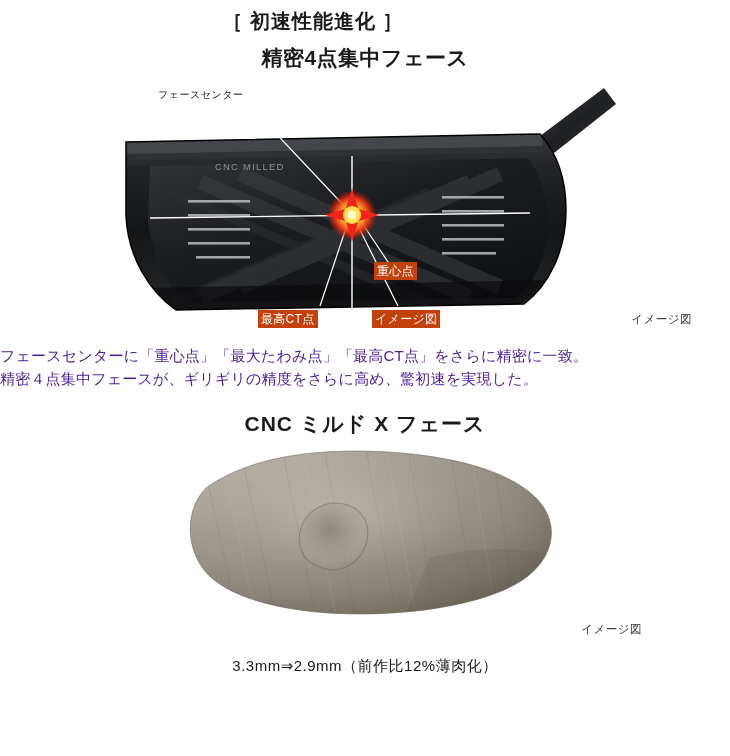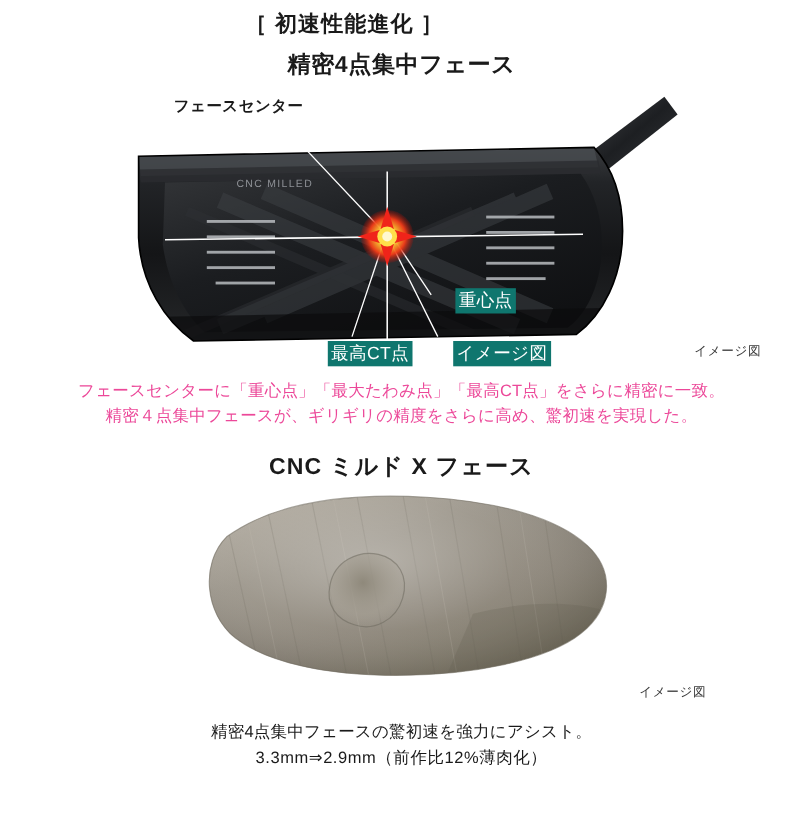--- a/index.html
+++ b/index.html
@@ -51,43 +51,41 @@
     top: 82px;
     left: 0;
     width: 730px;
     height: 240px;
   }
 
   .callout-face-center {
     position: absolute;
     left: 158px;
     top: 6px;
-    font-size: 14px;
+    font-size: 10px;
     color: #1a1a1a;
     letter-spacing: 0.5px;
     white-space: nowrap;
-    font-weight: bold;
   }
 
   .club-svg {
     position: absolute;
     left: 0;
     top: 0;
   }
 
   .label-box {
     position: absolute;
-    background: #0f766e;
+    background: #c2410c;
     color: #ffffff;
-    font-size: 16px;
+    font-size: 12px;
     line-height: 1.2;
     padding: 2px 3px;
     white-space: nowrap;
     letter-spacing: 0.3px;
-    margin-left: 40px;
   }
   .lbl-juushinten { left: 374px; top: 180px; }
   .lbl-saikou-ct { left: 258px; top: 228px; }
   .lbl-saidai { left: 372px; top: 228px; }
 
   .image-note-1 {
     position: absolute;
     top: 312px;
     left: 0;
     width: 730px;
@@ -98,24 +96,24 @@
     color: #3a3a3a;
     letter-spacing: 0.5px;
   }
 
   
   .para-1 {
     position: absolute;
     top: 344px;
     left: 0;
     width: 730px;
-    text-align: center;
+    text-align: left;
     font-size: 15px;
     line-height: 1.55;
-    color: #ec4899;
+    color: #4c1d95;
     letter-spacing: 0.2px;
   }
 
   
   .subtitle-2 {
     position: absolute;
     top: 410px;
     left: 0;
     width: 730px;
     text-align: center;
@@ -353,17 +351,16 @@
 
       <path d="M206,40 C250,8 318,0 388,4 C452,8 506,22 534,48
                C560,72 556,106 528,128 C498,152 430,166 360,166
                C296,166 242,154 214,132 C186,110 182,64 206,40 Z" fill="none" stroke="#726c60" stroke-width="1" opacity="0.6"></path>
     </svg>
   </div>
 
   <div class="image-note-2">イメージ図</div>
 
   <div class="para-2">
-    <div>精密4点集中フェースの驚初速を強力にアシスト。</div>
     <div class="line-3">3.3mm⇒2.9mm（前作比12%薄肉化）</div>
   </div>
 
 </div>
 
 </body></html>

